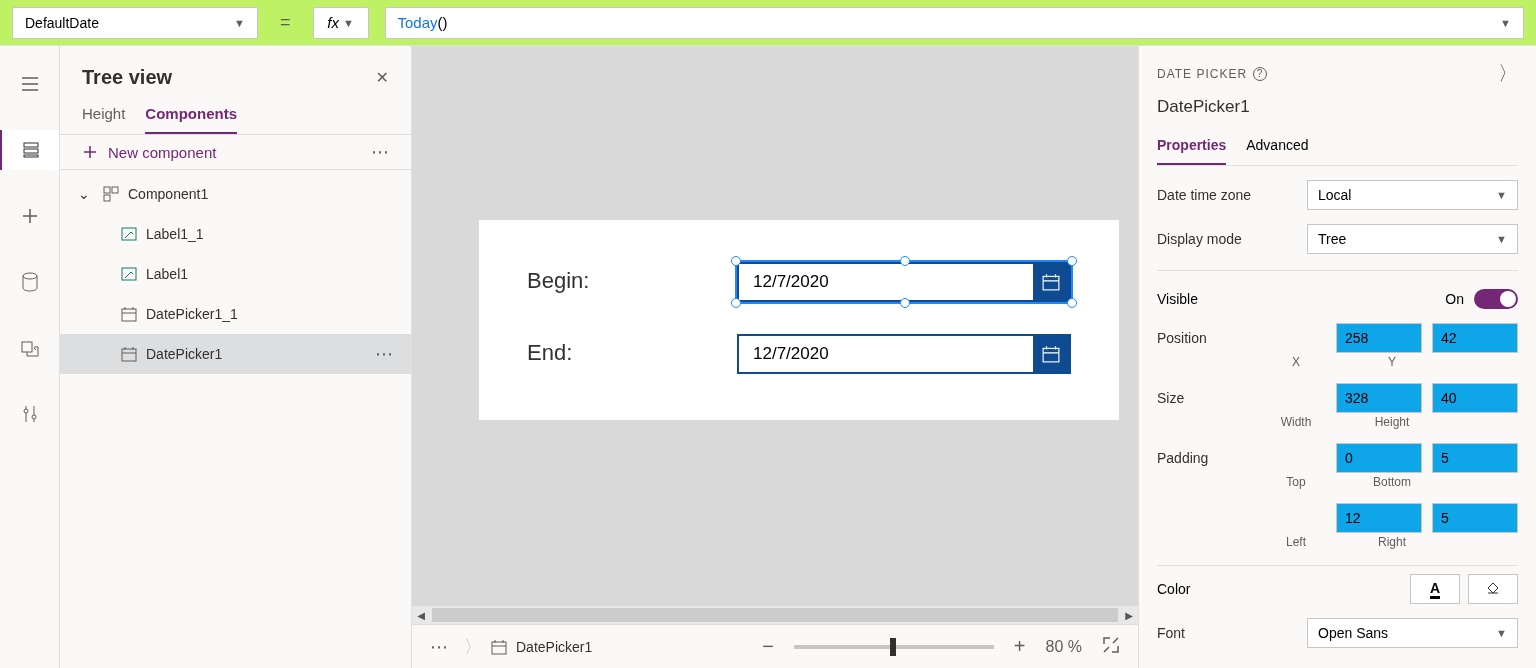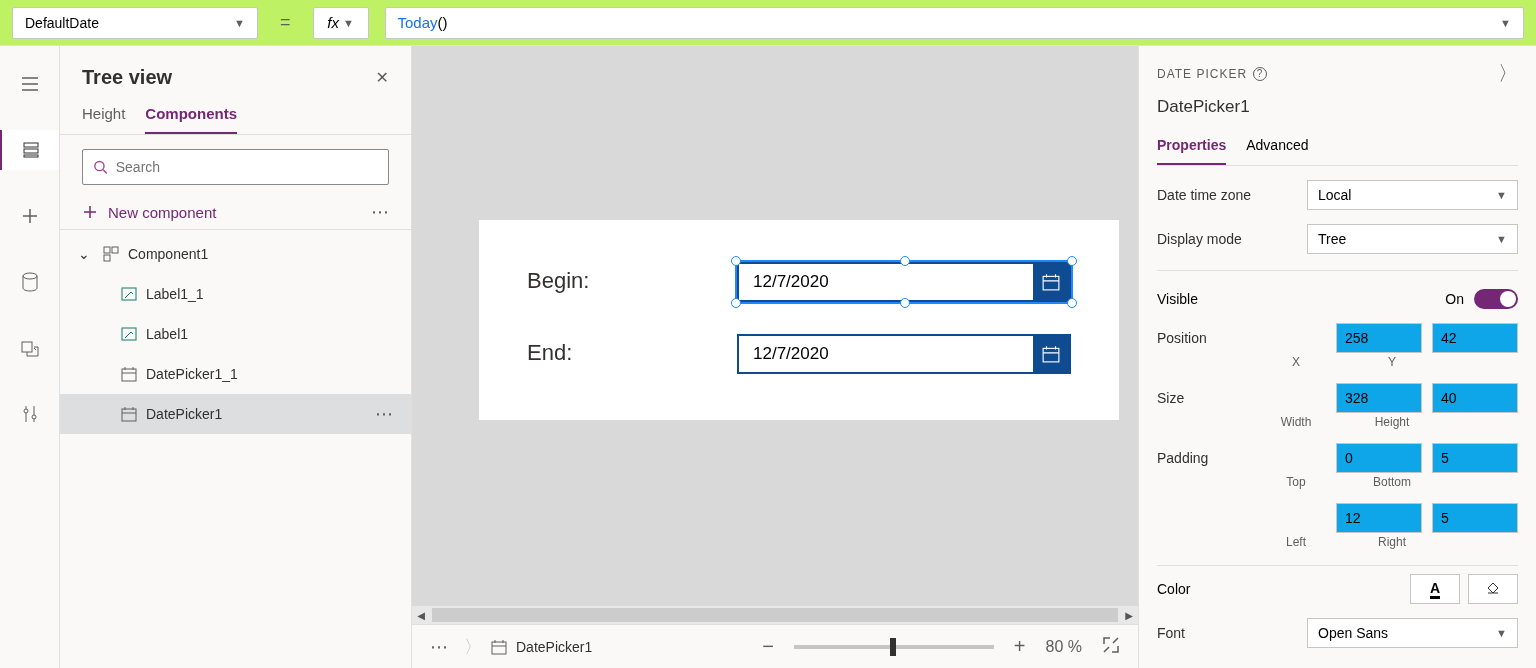--- a/index.html
+++ b/index.html
@@ -147,27 +147,20 @@
 
   <div class="tree-panel">
     <div class="tree-header">
       <h1>Tree view</h1>
       <span style="font-size:16px;color:#605e5c;cursor:pointer;">✕</span>
     </div>
     <div class="tabs">
       <div class="tab">Height</div>
       <div class="tab active">Components</div>
     </div>
-    <div class="search-box">
-      <svg width="16" height="16" viewBox="0 0 16 16">
-          <circle cx="7" cy="7" r="5" fill="none" stroke="#a44696" stroke-width="1.5"></circle>
-          <path d="M11 11l4 4" stroke="#a44696" stroke-width="1.5"></path>
-        </svg>
-      <input type="text" placeholder="Search" style="">
-    </div>
     <div class="new-comp-row">
       <div class="new-comp">
         <svg width="16" height="16" viewBox="0 0 16 16">
             <path d="M8 2v12M2 8h12" stroke="#742774" stroke-width="1.5"></path>
           </svg>
         <span>New component</span>
       </div>
       <span class="more" style="font-size:18px;color:#605e5c;">⋯</span>
     </div>
     <div class="tree-nodes">

